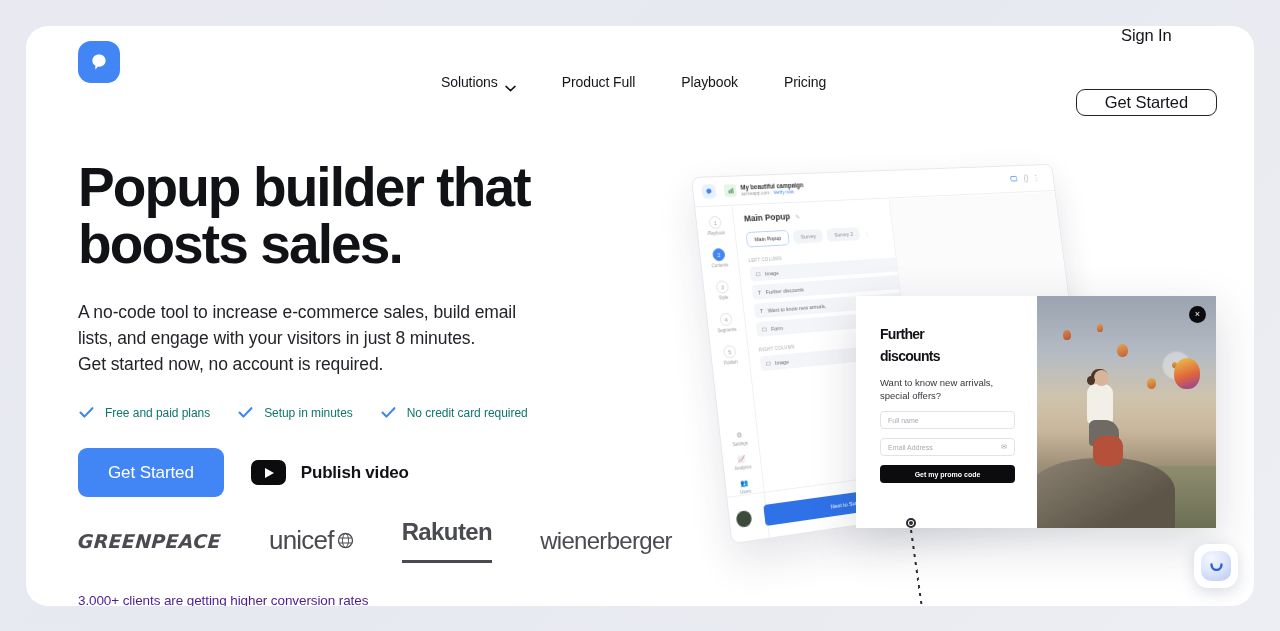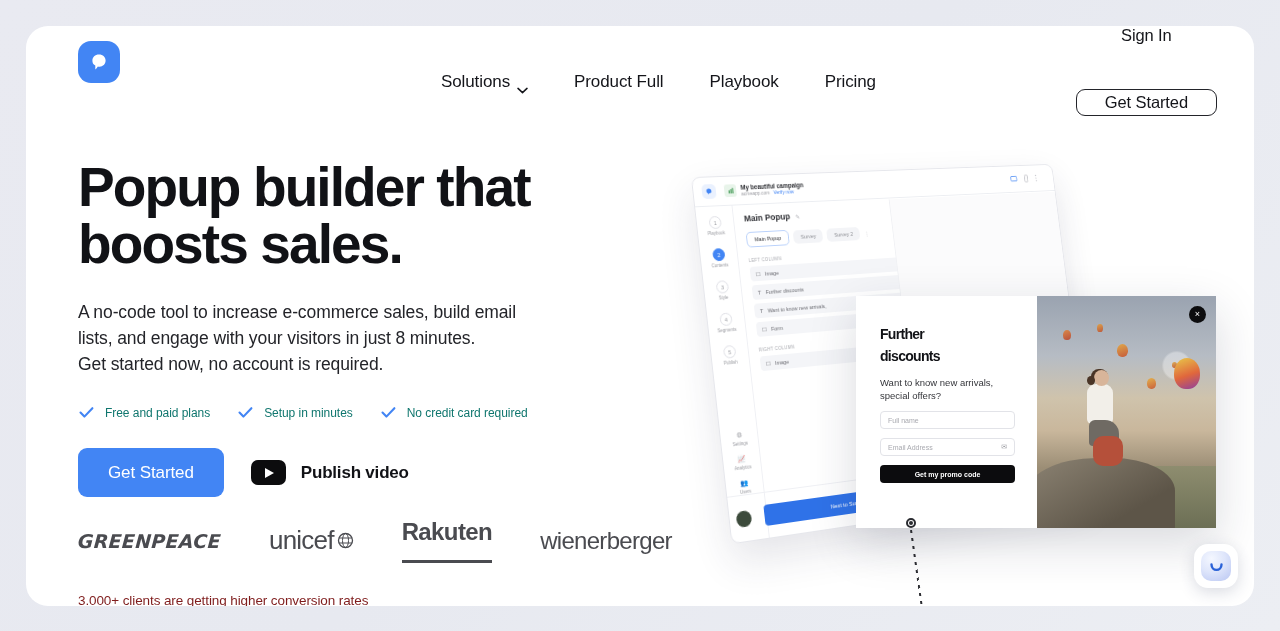--- a/index.html
+++ b/index.html
@@ -41,21 +41,21 @@
     display: flex; align-items: center; justify-content: center;
   }
   .logo svg { display:block; }
   .nav-links {
     position: absolute; left: 392px; top: 0;
     height: 90px;
     display: flex; align-items: center;
     gap: 0px;
   }
   .nav-link {
-    font-size: 17px;
+    font-size: 14px;
     color: #14151a;
     letter-spacing: -0.1px;
     padding: 0 23px;
     display: flex; align-items: center; gap: 7px;
     cursor: pointer;
     white-space: nowrap;
     margin-top: 21px;
   }
   .chev {
     width: 11px; height: 7px;
@@ -147,21 +147,21 @@
   .c-greenpeace {
     font-size: 19px; font-weight: 700; font-style: italic;
     letter-spacing: 0.3px; transform: skewX(-4deg);
     font-family: "DejaVu Sans", sans-serif;
   }
   .c-unicef { font-size: 26px; font-weight: 400; letter-spacing: -0.8px; display:flex; align-items:center; gap:3px; }
   .c-rakuten { font-size: 24px; font-weight: 700; letter-spacing: -0.6px; border-bottom: 3px solid #4a4b50; padding-bottom: 14px; }
   .c-wienerberger { font-size: 24px; font-weight: 400; letter-spacing: -0.7px; }
   .clients-note {
     position: absolute; left: 52px; top: 567px;
-    font-size: 13.5px; color: #7f1d1d; letter-spacing: -0.1px;
+    font-size: 13.5px; color: #4c1d95; letter-spacing: -0.1px;
   }
   
   .visual { position: absolute; left: 640px; top: 100px; width: 600px; height: 520px; }
   .editor {
     position: absolute;
     left: 45px; top: 48px;
     width: 430px; height: 370px;
     background: #ffffff;
     border: 1px solid #e6e7ec;
     border-radius: 9px;

